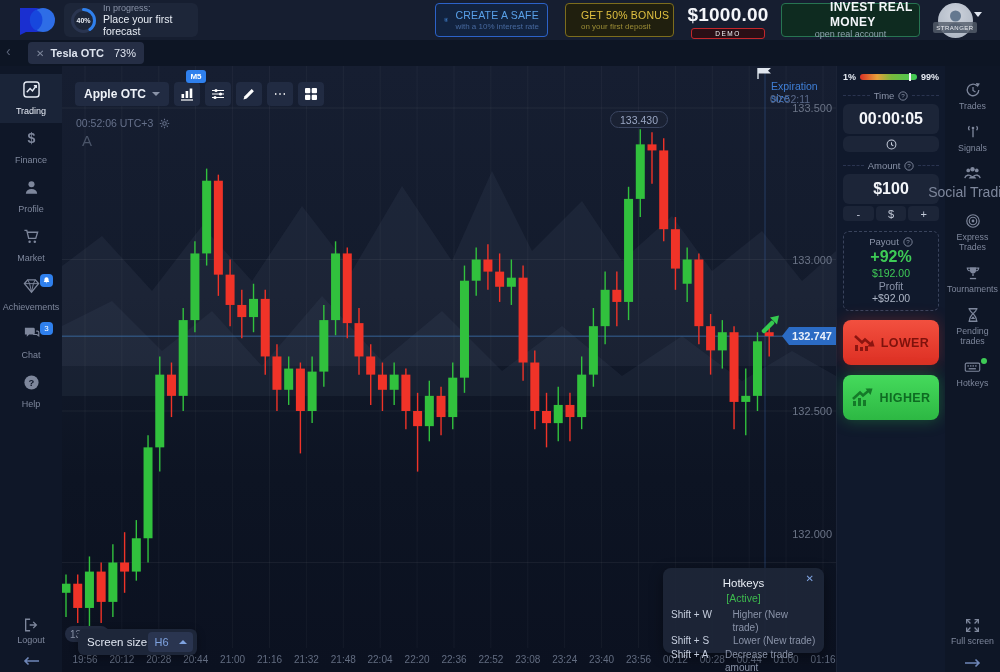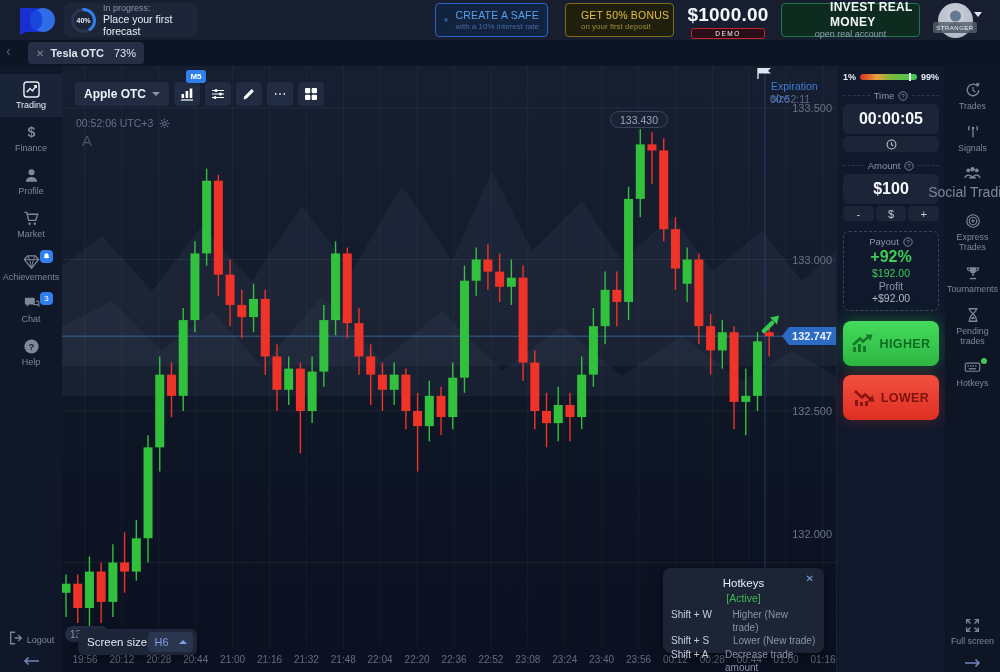--- a/index.html
+++ b/index.html
@@ -54,31 +54,31 @@
   .tab-close { color:#7e879c; font-size:10px; }
   .tab-label { color:#dfe5f0; font-size:11px; font-weight:bold; flex:1; }
   .tab-pct { color:#dfe5f0; font-size:11px; }
 
   
   .main { display:flex; flex:1; min-height:0; }
 
   
   .lsidebar { width:62px; background:#0f1728; display:flex; flex-direction:column; align-items:center;
     padding-top:8px; position:relative; }
-  .nav-item { width:62px; display:flex; flex-direction:column; align-items:center; gap:3px;
+  .nav-item { width:62px; display:flex; flex-direction:column; align-items:center; gap:9px;
     padding:7px 0 6px; color:#7e879c; position:relative; }
   .nav-item.active { background:#1a2438; color:#e6ebf5; }
   .nav-label { font-size:9px; text-align:center; line-height:1.1; max-width:62px; }
   .nav-item.active .nav-label { color:#e6ebf5; }
   .nav-badge { position:absolute; top:4px; right:9px; min-width:13px; height:13px; background:#2f80ed;
     border-radius:4px; color:#fff; font-size:8px; display:flex; align-items:center; justify-content:center;
     padding:0 2px; }
   .lsidebar-bottom { position:absolute; bottom:6px; left:0; width:62px; display:flex;
     flex-direction:column; align-items:center; gap:4px; }
-  .logout-item { display:flex; flex-direction:row; align-items:flex-end; gap:3px; color:#7e879c; }
+  .logout-item { display:flex; flex-direction:column; align-items:center; gap:3px; color:#7e879c; }
   .collapse-arrow { color:#6f87b8; margin-top:6px; }
 
   
   .chart-pane { position:relative; flex:1; min-width:0;
     background:linear-gradient(180deg,#161e31 0%, #131b2c 38%, #0d1423 68%, #0b1120 100%); }
   .chart-svg { position:absolute; left:0; top:0; }
   .toolbar { position:absolute; left:13px; top:16px; display:flex; gap:5px; z-index:8; }
   .asset-select { height:24px; background:#212b42; border-radius:4px; display:flex; align-items:center;
     gap:6px; padding:0 9px; color:#eef2f8; font-size:12px; font-weight:bold; }
   .caret-down { width:0; height:0; border-left:4px solid transparent; border-right:4px solid transparent;
@@ -655,39 +655,39 @@
             <circle cx="6" cy="6" r="5" fill="none" stroke="currentColor"></circle>
             <text x="6" y="8.6" text-anchor="middle" font-size="7.5" fill="currentColor" font-family="Liberation Sans,sans-serif">?</text>
           </svg>
         </div>
         <div class="payout-pct">+92%</div>
         <div class="payout-amt">$192.00</div>
         <div class="payout-profit-label">Profit</div>
         <div class="payout-profit-val">+$92.00</div>
       </div>
 
+      <div class="trade-btn lower-btn">
+        <svg width="22" height="20" viewBox="0 0 22 20">
+          <rect x="2" y="12" width="3" height="6" fill="#8c1510"></rect>
+          <rect x="7" y="14" width="3" height="4" fill="#8c1510"></rect>
+          <rect x="12" y="13" width="3" height="5" fill="#8c1510"></rect>
+          <path d="M2 3 L9 9.5 L12 6.5 L19 12.5" fill="none" stroke="#8c1510" stroke-width="2.6"></path>
+          <polygon points="14.5,13.5 21.5,13.5 19.5,7" fill="#8c1510"></polygon>
+        </svg>
+        <span>LOWER</span>
+      </div>
       <div class="trade-btn higher-btn">
         <svg width="22" height="20" viewBox="0 0 22 20">
           <rect x="2" y="13" width="3" height="5" fill="#157a29"></rect>
           <rect x="7" y="10" width="3" height="8" fill="#157a29"></rect>
           <rect x="12" y="12" width="3" height="6" fill="#157a29"></rect>
           <path d="M2 11 L9 4.5 L12 7.5 L19 1.5" fill="none" stroke="#157a29" stroke-width="2.6"></path>
           <polygon points="14.5,0.5 21.5,0.5 19.5,7" fill="#157a29"></polygon>
         </svg>
         <span>HIGHER</span>
-      </div>
-      <div class="trade-btn lower-btn">
-        <svg width="22" height="20" viewBox="0 0 22 20">
-          <rect x="2" y="12" width="3" height="6" fill="#8c1510"></rect>
-          <rect x="7" y="14" width="3" height="4" fill="#8c1510"></rect>
-          <rect x="12" y="13" width="3" height="5" fill="#8c1510"></rect>
-          <path d="M2 3 L9 9.5 L12 6.5 L19 12.5" fill="none" stroke="#8c1510" stroke-width="2.6"></path>
-          <polygon points="14.5,13.5 21.5,13.5 19.5,7" fill="#8c1510"></polygon>
-        </svg>
-        <span>LOWER</span>
       </div>
     </div>
 
     <div class="rsidebar">
       <div class="rnav-item">
         <svg width="16" height="16" viewBox="0 0 18 18">
           <path d="M15.5 9 a6.5 6.5 0 1 1 -2.1 -4.8" fill="none" stroke="currentColor" stroke-width="1.5"></path>
           <polygon points="12.2,1.2 16.8,1.8 14.2,6" fill="currentColor"></polygon>
           <path d="M9 5.5 v4 l2.8 1.8" fill="none" stroke="currentColor" stroke-width="1.4"></path>
         </svg>

